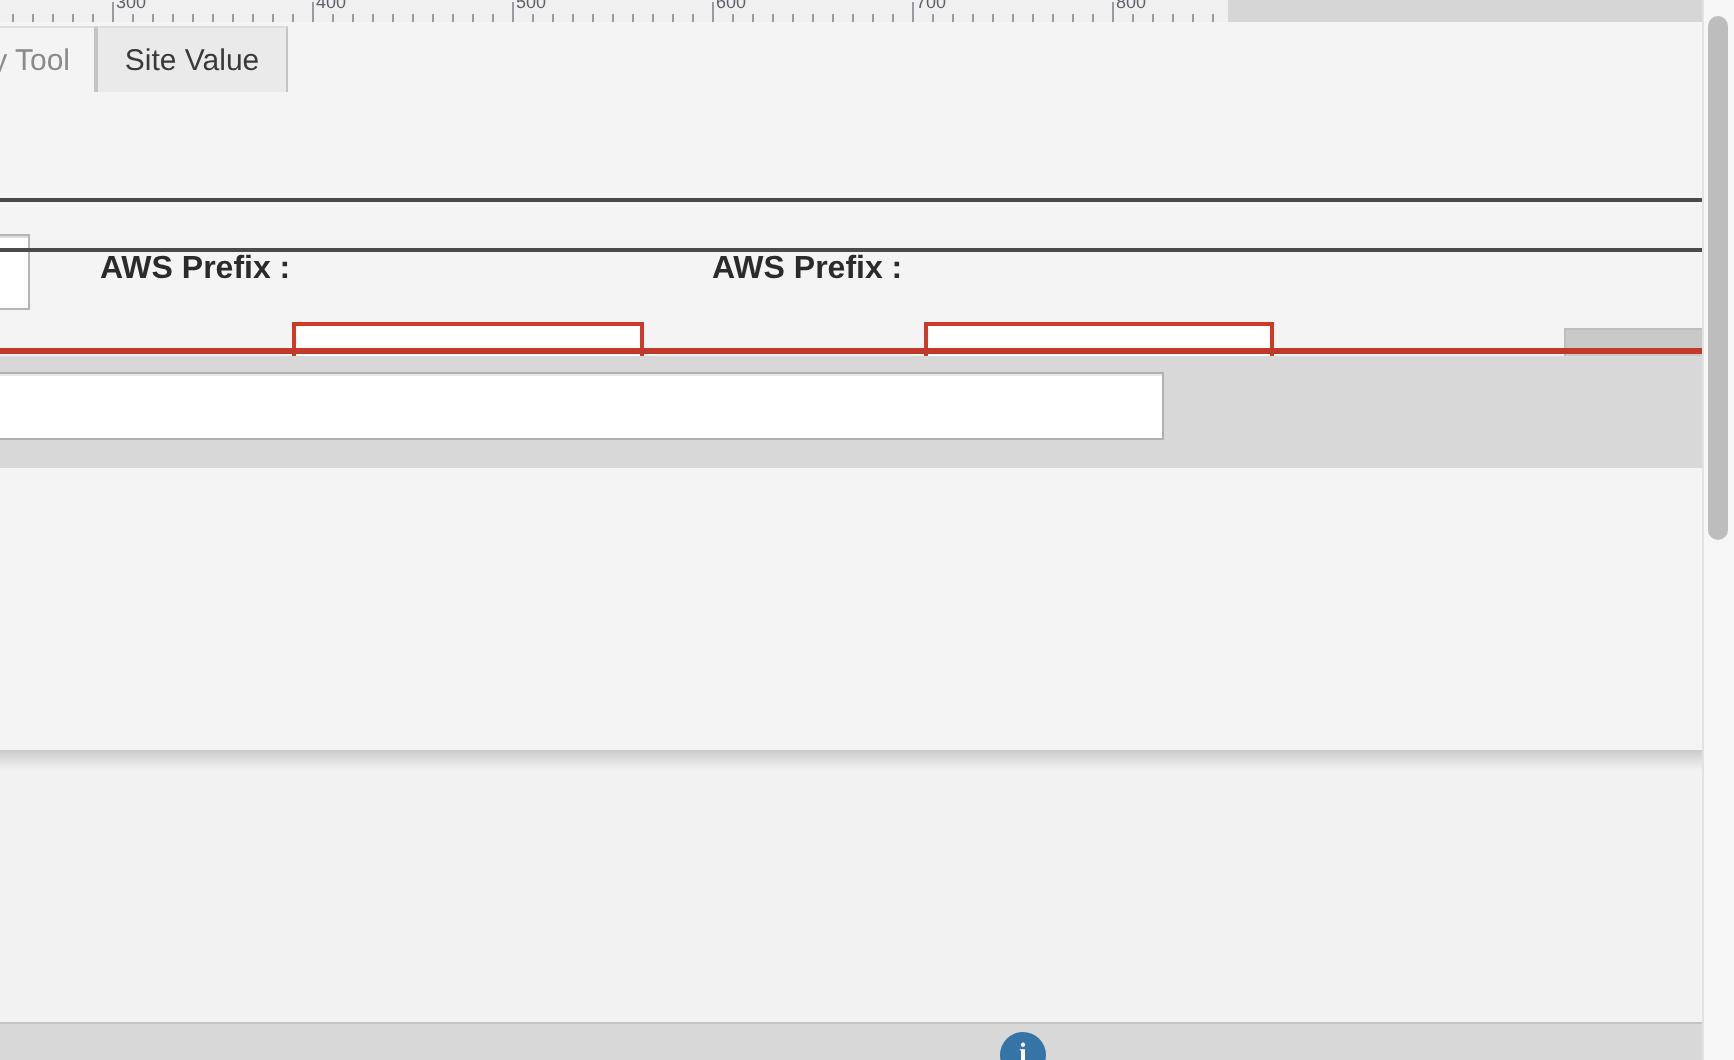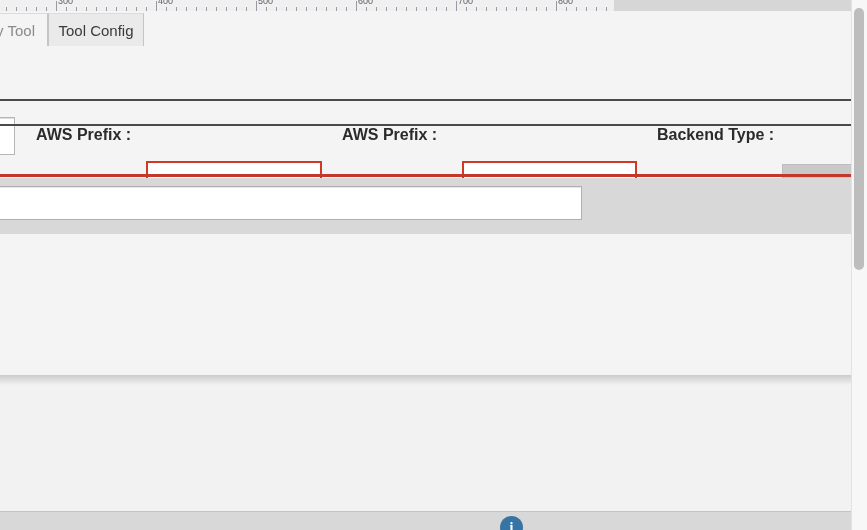--- a/index.html
+++ b/index.html
@@ -159,20 +159,21 @@
     width: 855px; height: 58px;
   }
   .field-label {
     position: absolute;
     font-size: 16px;
     font-weight: bold;
     color: #2b2b2b;
     font-family: "Liberation Sans", sans-serif;
     white-space: nowrap;
     top: 19px;
+    margin-left: 14px;
   }
   .text-input {
     position: absolute;
     box-sizing: border-box;
     background: #ffffff;
     font-size: 15px;
     color: #2b2b2b;
     font-family: "Liberation Sans", sans-serif;
     display: flex;
     align-items: center;
@@ -341,41 +342,40 @@
     <div class="rlabel" style="left: 458px;">700</div>
     <div class="rlabel" style="left: 558px;">800</div>
   </div>
 
 <div id="tabstrip">
   <div class="tabs-bg"></div>
   <div class="tab inactive">
     <span>y Tool</span>
   </div>
   <div class="tab active">
-    <span>Tool Config</span>
+    <span>Site Value</span>
   </div>
   <div class="tab-underline"></div>
   <div class="tab-underline-gap"></div>
 </div>
 
 <div id="panel">
 
   <div id="formrow">
 
     <div class="text-input plain" style="left:-18px; top:10px; width:33px; height:38px;"></div>
 
     <div class="field-label" style="left:36px;">AWS Prefix :</div>
     <div class="text-input err" style="left:146px; top:54px; width:176px; height:46px; top:54px;">null</div>
     <div class="err-dot" style="left:229px; top:87px;"></div>
 
     <div class="field-label" style="left:342px;">AWS Prefix :</div>
     <div class="text-input err" style="left:462px; top:54px; width:175px; height:46px;">null</div>
     <div class="err-dot" style="left:544px; top:87px;"></div>
 
-    <div class="field-label" style="left:657px;">Backend Type :</div>
     <div class="disabled-box" style="left:782px; top:57px; width:85px; height:42px;">No Value</div>
   </div>
 
   <div class="hr-dark l1"></div>
   <div class="hr-dark l2"></div>
   <div class="hr-red"></div>
 
   <div class="graybar">
     <div class="whitebox"></div>
   </div>

